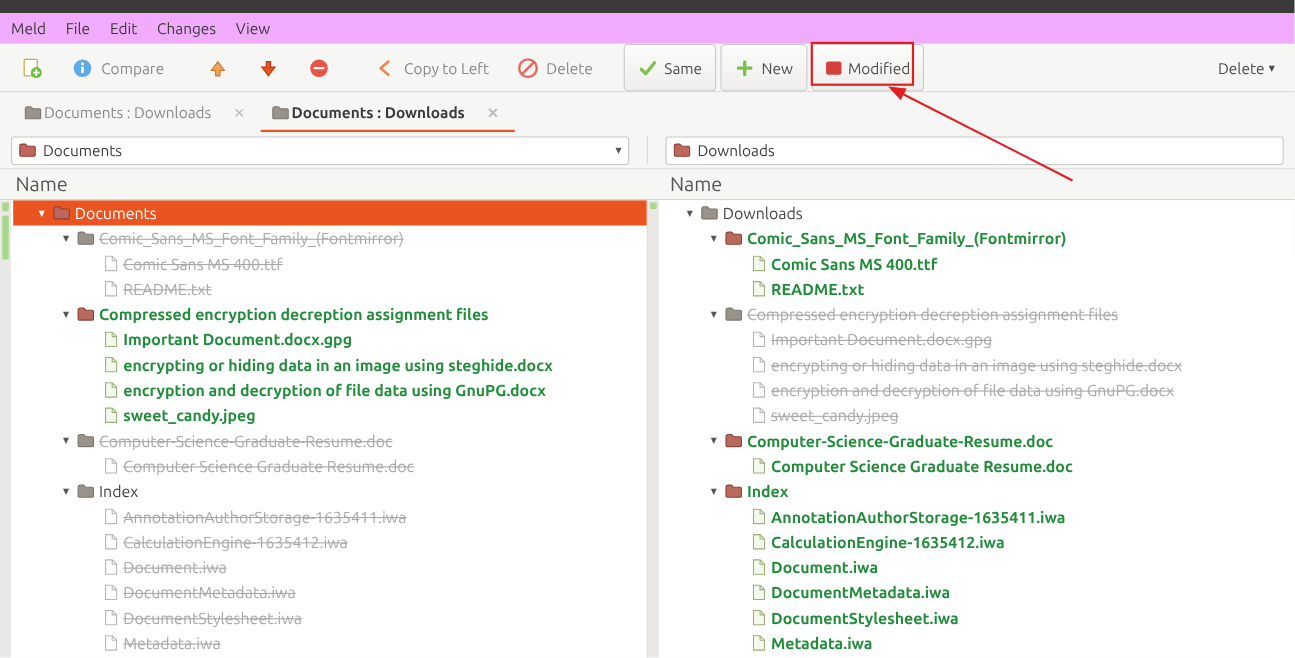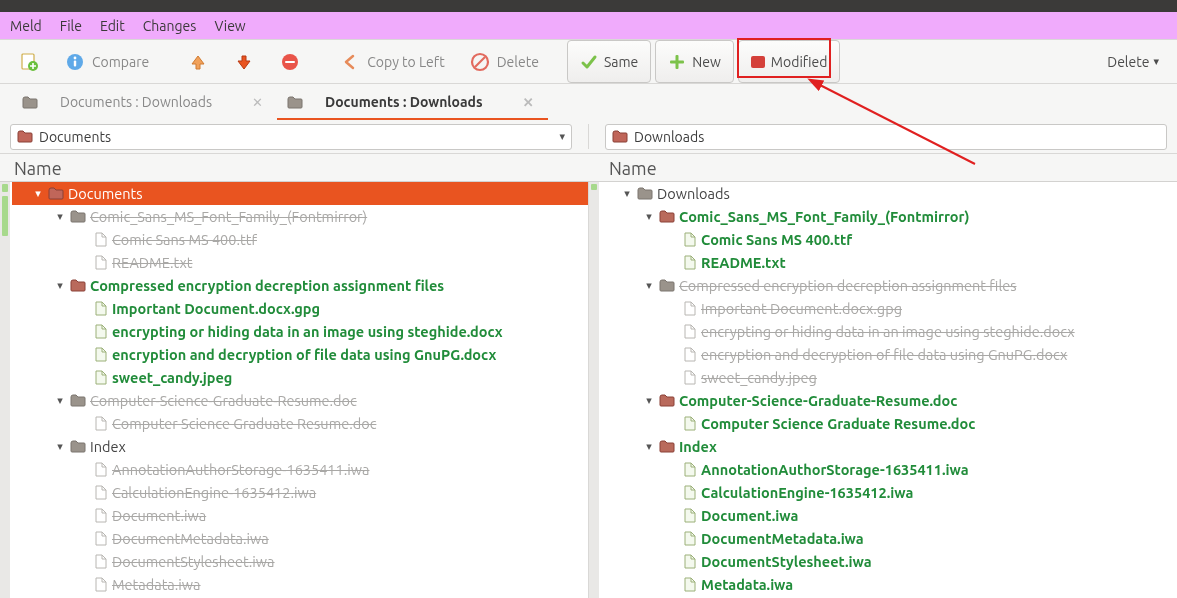--- a/index.html
+++ b/index.html
@@ -21,21 +21,21 @@
   .togglebtn .sq { width: 14px; height: 12px; border-radius: 2px; }
   .filters { margin-left: auto; display: flex; align-items: center; gap: 4px; padding: 4px 10px; color: #4c4c4c; }
 
   .redbox { position: absolute; border: 2px solid #e02020; pointer-events: none; }
 
   
   .arrow-svg { position: absolute; pointer-events: none; }
 
   
   .tabbar { height: 36px; background: #f6f6f5; display: flex; align-items: flex-end; padding: 0 12px; }
-  .tab { display: flex; align-items: center; gap: 22px; padding: 8px 14px 8px 10px; font-size: 14px; border-bottom: 2px solid transparent; }
+  .tab { display: flex; align-items: center; gap: 2px; padding: 8px 14px 8px 10px; font-size: 14px; border-bottom: 2px solid transparent; }
   .tab.inactive { color: #888; }
   .tab.active { color: #3a3a3a; font-weight: bold; border-bottom: 2px solid #e95420; }
   .tab .close { margin-left: 18px; color: #bbb; font-size: 13px; }
 
   
   .pathrow { height: 34px; display: flex; border-bottom: 1px solid #d9d8d6; }
   .pathcell { flex: 1 1 0; display: flex; align-items: center; padding: 0 10px; }
   .pathbox { flex: 1; height: 26px; border: 1px solid #c9c8c6; border-radius: 3px; background: #fff; display: flex; align-items: center; padding: 0 6px; gap: 6px; font-size: 14px; }
   .pathbox .caret { margin-left: auto; color: #555; font-size: 11px; }
   .divider-v { width: 1px; background: #d9d8d6; margin: 4px 6px; }

